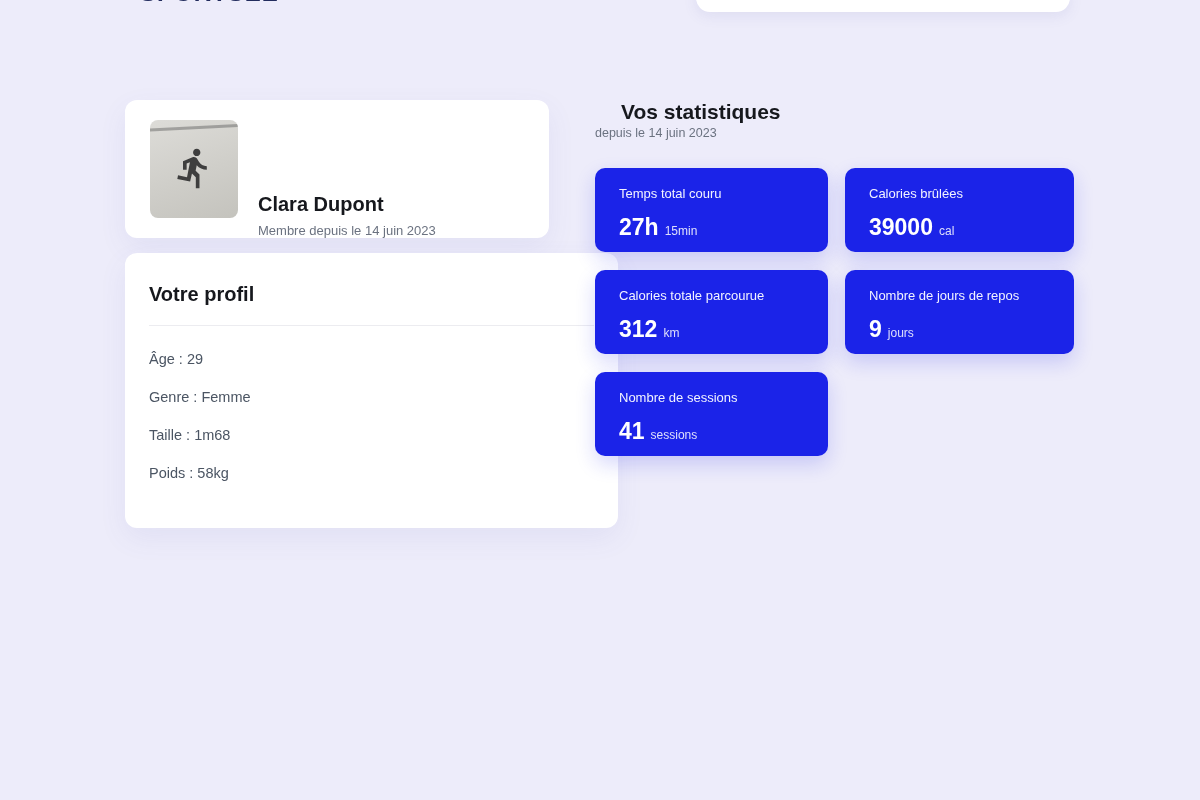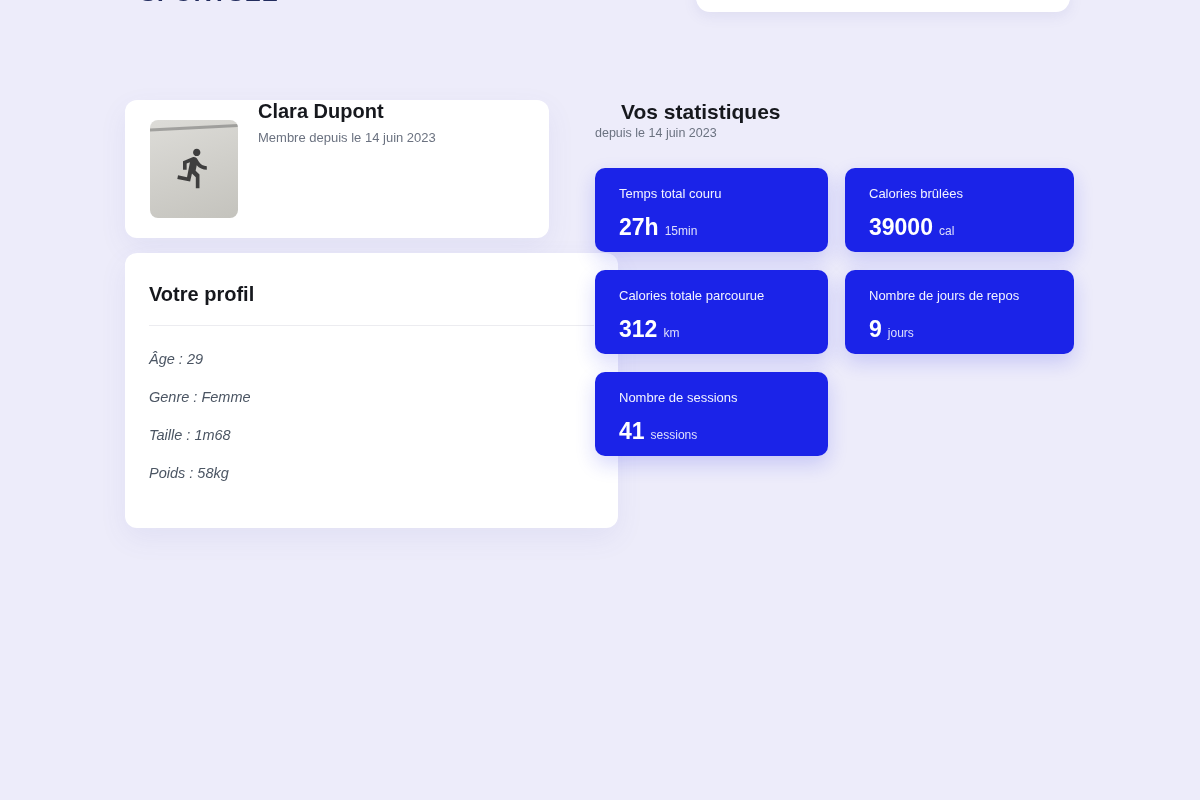--- a/index.html
+++ b/index.html
@@ -17,39 +17,39 @@
   .top-pill{
     position:absolute;left:696px;top:-16px;width:374px;height:28px;
     background:#ffffff;border-radius:14px;
     box-shadow:0 4px 14px rgba(90,90,170,0.10);
   }
   .card{
     position:absolute;background:#ffffff;border-radius:12px;
     box-shadow:0 10px 28px rgba(95,95,175,0.08);
   }
   
-  .user-card{left:125px;top:100px;width:424px;height:138px;display:flex;align-items:flex-start;}
+  .user-card{left:125px;top:100px;width:424px;height:138px;display:flex;align-items:flex-end;}
   .photo{
     position:absolute;left:25px;top:20px;width:88px;height:98px;border-radius:8px;
     background:linear-gradient(160deg,#dddcd8 0%,#cfcec9 55%,#c4c3bd 100%);
     overflow:hidden;
   }
   .photo:before{
     content:"";position:absolute;left:-10px;top:6px;width:120px;height:3px;
     background:rgba(90,90,90,0.45);transform:rotate(-3deg);
   }
   .photo svg{position:absolute;left:22px;top:26px;width:44px;height:44px;fill:#3e3e3e;}
   .user-meta{margin-left:133px;}
   .user-name{margin:0;font-size:20px;font-weight:700;color:#16181d;}
   .member-since{margin:7px 0 0 0;font-size:13px;color:#6b7280;}
   
   .profile-card{left:125px;top:253px;width:493px;height:275px;}
   .profile-title{margin:0;padding:30px 24px 0 24px;font-size:20px;font-weight:650;color:#16181d;}
   .divider{height:1px;background:#ececf0;margin:19px 24px 0 24px;}
-  .rows{padding:14px 24px 0 24px;font-style:italic;}
+  .rows{padding:14px 24px 0 24px;}
   .row{margin:0;padding:11px 0;font-size:14.5px;color:#4b5563;}
   
   .stats-title{position:absolute;left:621px;top:100px;margin:0;font-size:21px;font-weight:700;color:#16181d;}
   .stats-sub{position:absolute;left:595px;top:126px;margin:0;font-size:12.5px;color:#6b7280;}
   .grid{
     position:absolute;left:595px;top:168px;width:479px;
     display:grid;grid-template-columns:233px 229px;column-gap:17px;row-gap:18px;
   }
   .stat-card{
     height:84px;border-radius:10px;background:#1b23e8;

